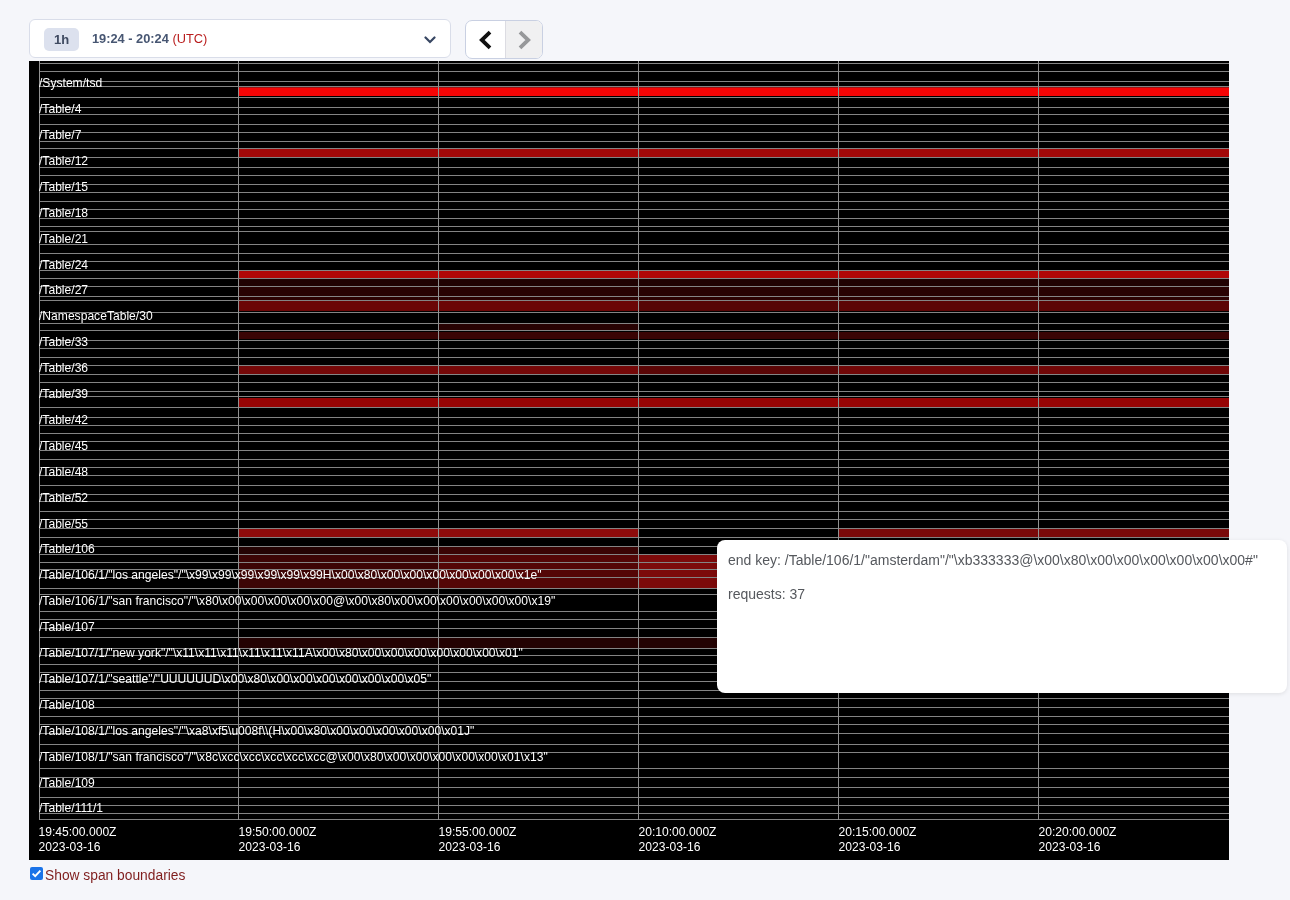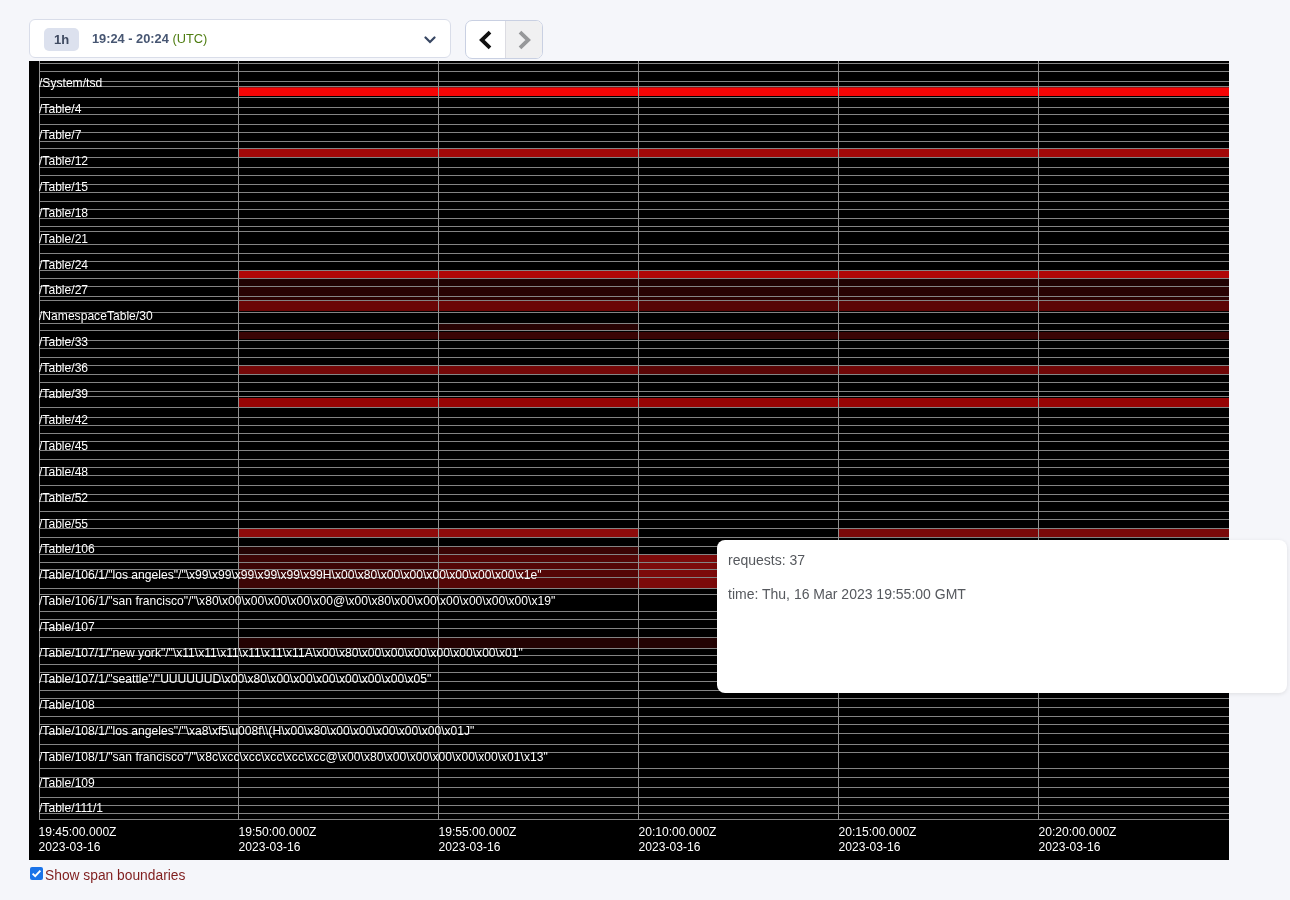--- a/index.html
+++ b/index.html
@@ -1,20 +1,20 @@
 <!DOCTYPE html>
 <html><head>
 <meta charset="utf-8">
 <style>
 * { margin:0; padding:0; box-sizing:border-box; }
 html,body { width:1290px; height:900px; background:#f5f6fa; font-family:"Liberation Sans", sans-serif; position:relative; overflow:hidden; }
 .selbox { position:absolute; left:21px; top:19px; width:422px; height:39px; background:#fff; border:1px solid #d9dde9; border-radius:6px; }
 .badge1h { position:absolute; left:14px; top:8px; width:35px; height:23px; background:#dce1ee; border-radius:5px; color:#3f4a61; font-size:13px; font-weight:bold; text-align:center; line-height:23px; }
 .timetext { position:absolute; left:62px; top:0; height:37px; line-height:37px; font-size:12.8px; font-weight:bold; color:#475672; }
-.timetext .utc { font-weight:normal; color:#4d7c0f; }
+.timetext .utc { font-weight:normal; color:#b91c1c; }
 .chev { position:absolute; right:14px; top:16px; }
 .btngroup { position:absolute; left:457px; top:20px; width:78px; height:39px; border:1px solid #c9d0e2; border-radius:7px; background:#fff; overflow:hidden; }
 .btngroup .half { position:absolute; top:0; width:38.5px; height:37px; text-align:center; }
 .btngroup .right { left:38.5px; background:#f0f0f1; border-left:1px solid #dcdce2; width:39px; }
 .nowbtn { filter:opacity(0.999); position:absolute; left:543px; top:20px; width:60px; height:40px; background:#fff; border:1px solid #c9d0e2; border-radius:7px; color:#42506b; font-size:13.5px; font-weight:bold; text-align:center; line-height:37px;margin-top:44px; }
 .tooltip { position:absolute; left:709px; top:540px; width:570px; height:153px; background:#fff; border-radius:8px; box-shadow:0 1px 4px rgba(0,0,0,0.10); font-size:14px; color:#55585d; padding:4px 11px; }
 .tooltip div { height:33.6px; line-height:33.6px; white-space:nowrap; }
 .checkrow { position:absolute; left:21px; top:866px; height:16px; }
 .checkrow span { position:absolute; left:16px; top:1px; font-size:13.8px; color:#7f1d1d; line-height:17px; white-space:nowrap; }
 </style>
@@ -103,22 +103,22 @@
 <text x="409.5" y="789.5">2023-03-16</text>
 <text x="609.5" y="774.5">20:10:00.000Z</text>
 <text x="609.5" y="789.5">2023-03-16</text>
 <text x="809.5" y="774.5">20:15:00.000Z</text>
 <text x="809.5" y="789.5">2023-03-16</text>
 <text x="1009.5" y="774.5">20:20:00.000Z</text>
 <text x="1009.5" y="789.5">2023-03-16</text>
 </g>
 </svg>
 <div class="tooltip">
+  <div>end key: /Table/106/1/"amsterdam"/"\xb333333@\x00\x80\x00\x00\x00\x00\x00\x00#"</div>
   <div>requests: 37</div>
-  <div>time: Thu, 16 Mar 2023 19:55:00 GMT</div>
 </div>
 <div class="checkrow">
   <svg width="15" height="15" viewBox="0 0 15 15">
         <rect x="1" y="1" width="13" height="13" rx="2" fill="#1a73e8"></rect>
         <path d="M3.6 7.6 L6.2 10.2 L11.4 4.6" stroke="#fff" stroke-width="1.9" fill="none"></path>
       </svg>
   <span>Show span boundaries</span>
 </div>
 </div>
 

